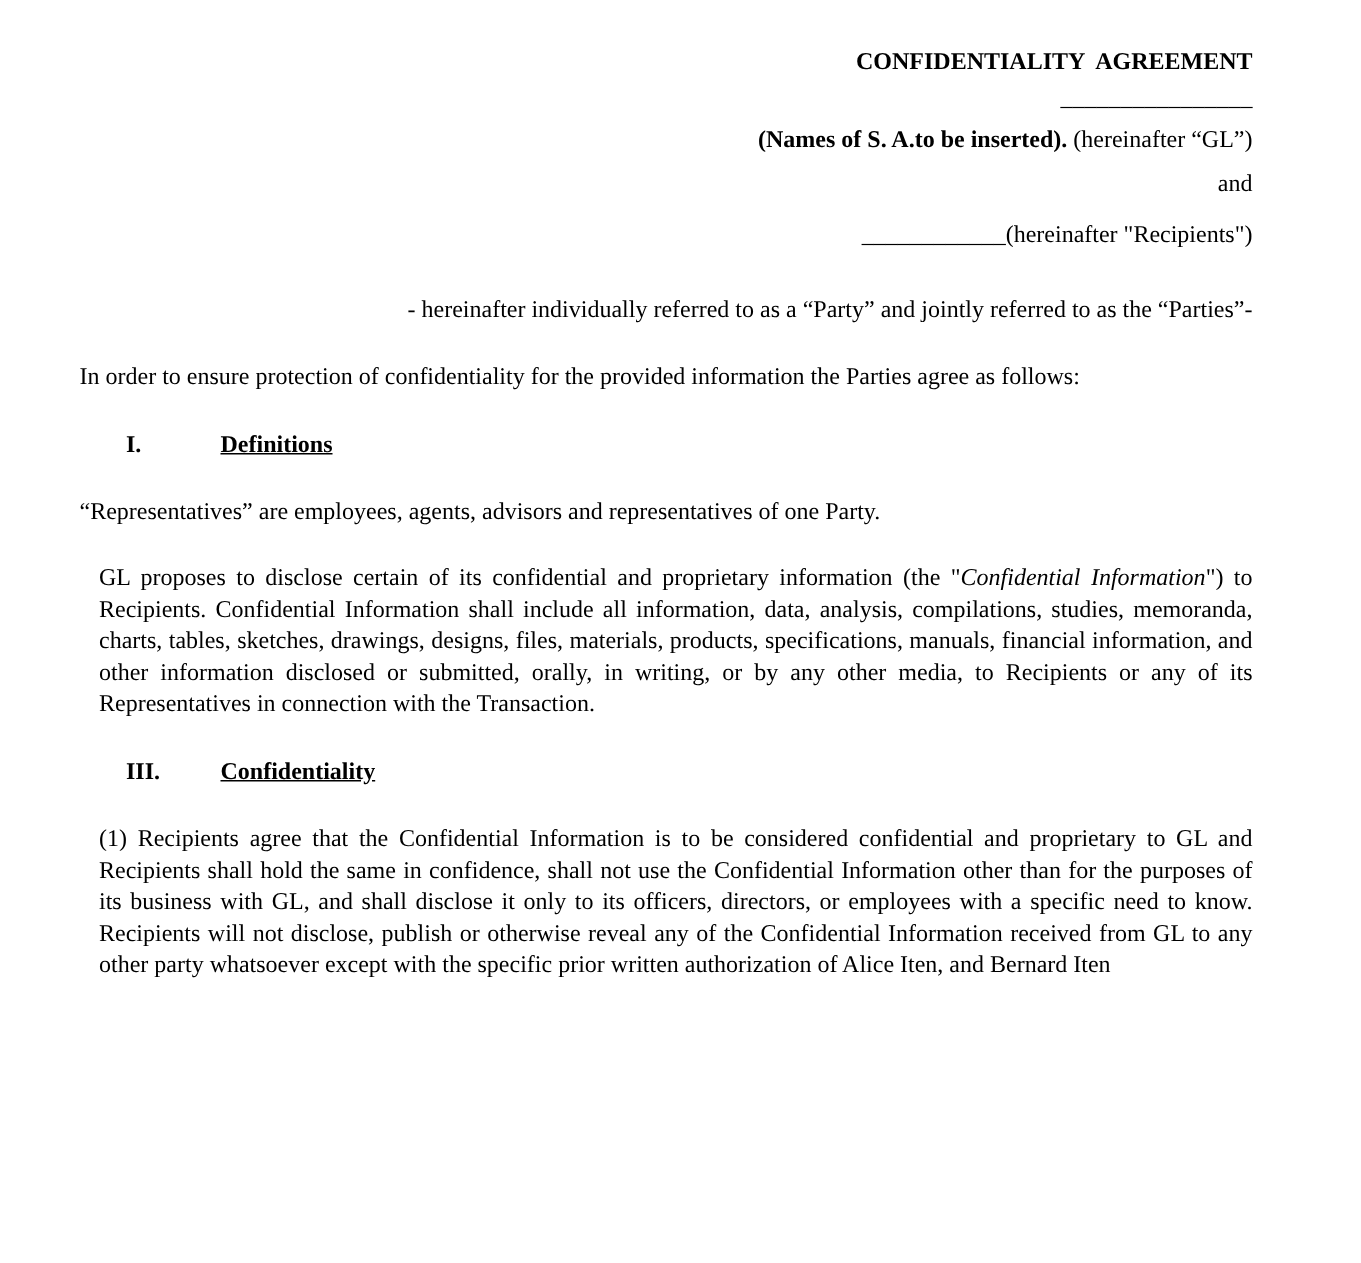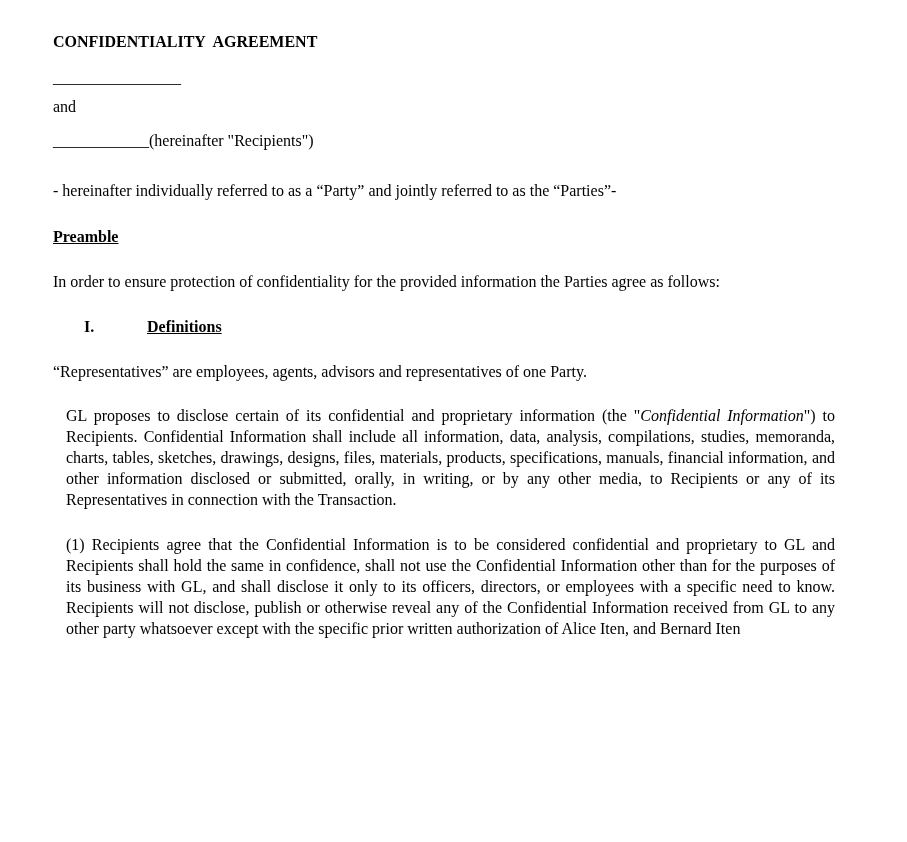--- a/index.html
+++ b/index.html
@@ -16,69 +16,70 @@
     line-height: 21px;
     color: #000000;
   }
   .page {
     box-sizing: border-box;
     width: 907px;
     height: 842px;
     padding: 31px 72px 0 53px;
   }
   p { margin: 0; }
-  .center { text-align: left; }
+  .center { text-align: right; }
   .justify { text-align: justify; margin-left: 13px; }
   .bold { font-weight: bold; }
   .prewrap { white-space: pre-wrap; }
   .underline { text-decoration: underline; }
   .italic { font-style: italic; }
   .doc-title { font-weight: bold; }
   .sec-heading { font-weight: bold; }
   .sec-num {
     display: inline-block;
     margin-left: 31px;
     width: 63px;
   }
   .sec-title { text-decoration: underline; }
   
   .mt7  { margin-top: 7px; }
   .mt8  { margin-top: 8px; }
   .mt9  { margin-top: 9px; }
   .mt13 { margin-top: 13px; }
-  .mt15 { margin-top: 15px; }
+  .mt15 { margin-top: 3px; }
   .mt23 { margin-top: 23px; }
   .mt24 { margin-top: 24px; }
   .mt25 { margin-top: 25px; }
   .mt33 { margin-top: 29px; }
 </style>
 </head>
 <body>
 
 <div class="page">
 
   <p class="center doc-title prewrap">CONFIDENTIALITY  AGREEMENT</p>
 
 
   <p class="center mt15">________________</p>
 
+  <p class="center mt7"><span class="bold">(Names of S. A.to be inserted).</span><span> (hereinafter “GL”)</span></p>
 
   <p class="center mt8">and</p>
 
   <p class="center mt13"><span>____________</span><span>(hereinafter "Recipients")</span></p>
 
   <p class="center mt33">- hereinafter individually referred to as a “Party” and jointly referred to as the “Parties”-</p>
 
-  <p class="center bold underline mt25">Preamble</p>
 
   <p class="mt24">In order to ensure protection of confidentiality for the provided information the Parties agree as follows:</p>
 
   <p class="sec-heading mt24"><span class="sec-num">I.</span><span class="sec-title">Definitions</span></p>
 
   <p class="mt24">“Representatives” are employees, agents, advisors and representatives of one Party.</p>
 
 
   <p class="justify mt23"><span>GL proposes to disclose certain of its confidential and proprietary information (the "</span><span class="italic">Confidential Information</span><span>") to Recipients. Confidential Information shall include all information, data, analysis, compilations, studies, memoranda, charts, tables, sketches, drawings, designs, files, materials, products, specifications, manuals, financial information, and other information disclosed or submitted, orally, in writing, or by any other media, to Recipients or any of its Representatives in connection with the Transaction.</span></p>
 
+  <p class="sec-heading mt24"><span class="sec-num">III.</span><span class="sec-title">Confidentiality</span></p>
 
   <p class="justify mt24">(1) Recipients agree that the Confidential Information is to be considered confidential and proprietary to GL and Recipients shall hold the same in confidence, shall not use the Confidential Information other than for the purposes of its business with GL, and shall disclose it only to its officers, directors, or employees with a specific need to know. Recipients will not disclose, publish or otherwise reveal any of the Confidential Information received from GL to any other party whatsoever except with the specific prior written authorization of Alice Iten, and Bernard Iten</p>
 
 </div>
 
 </body></html>

